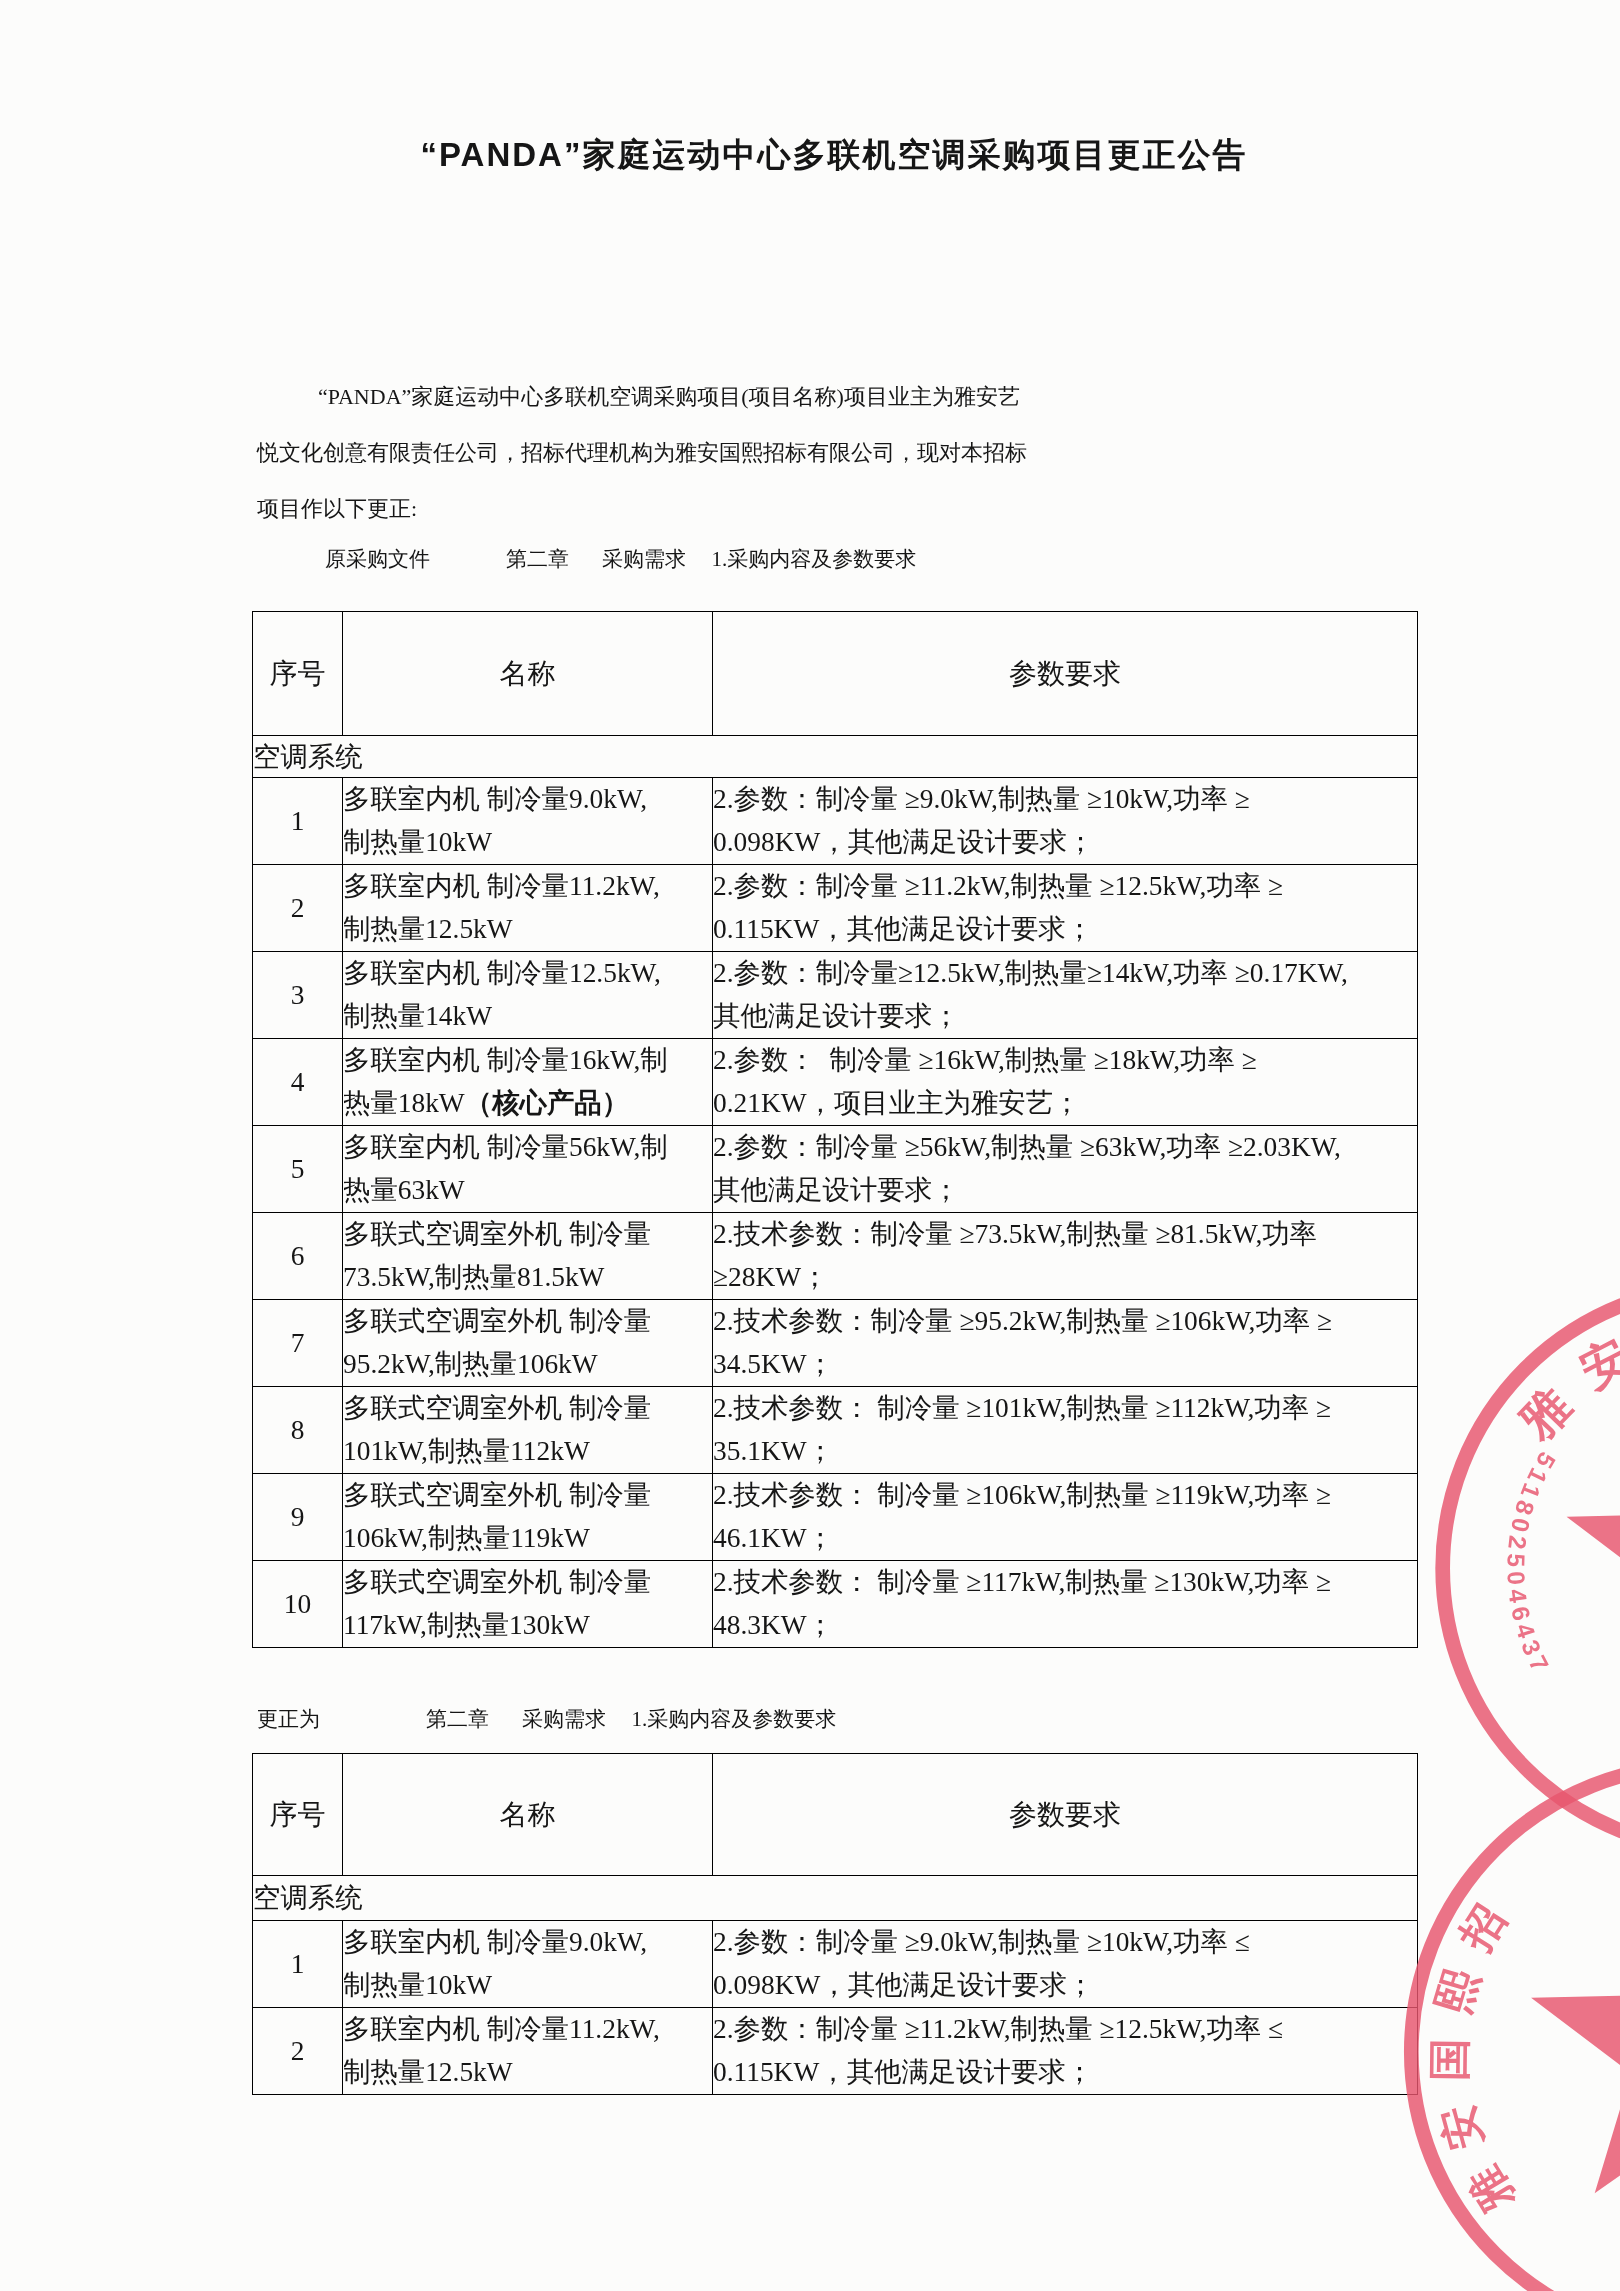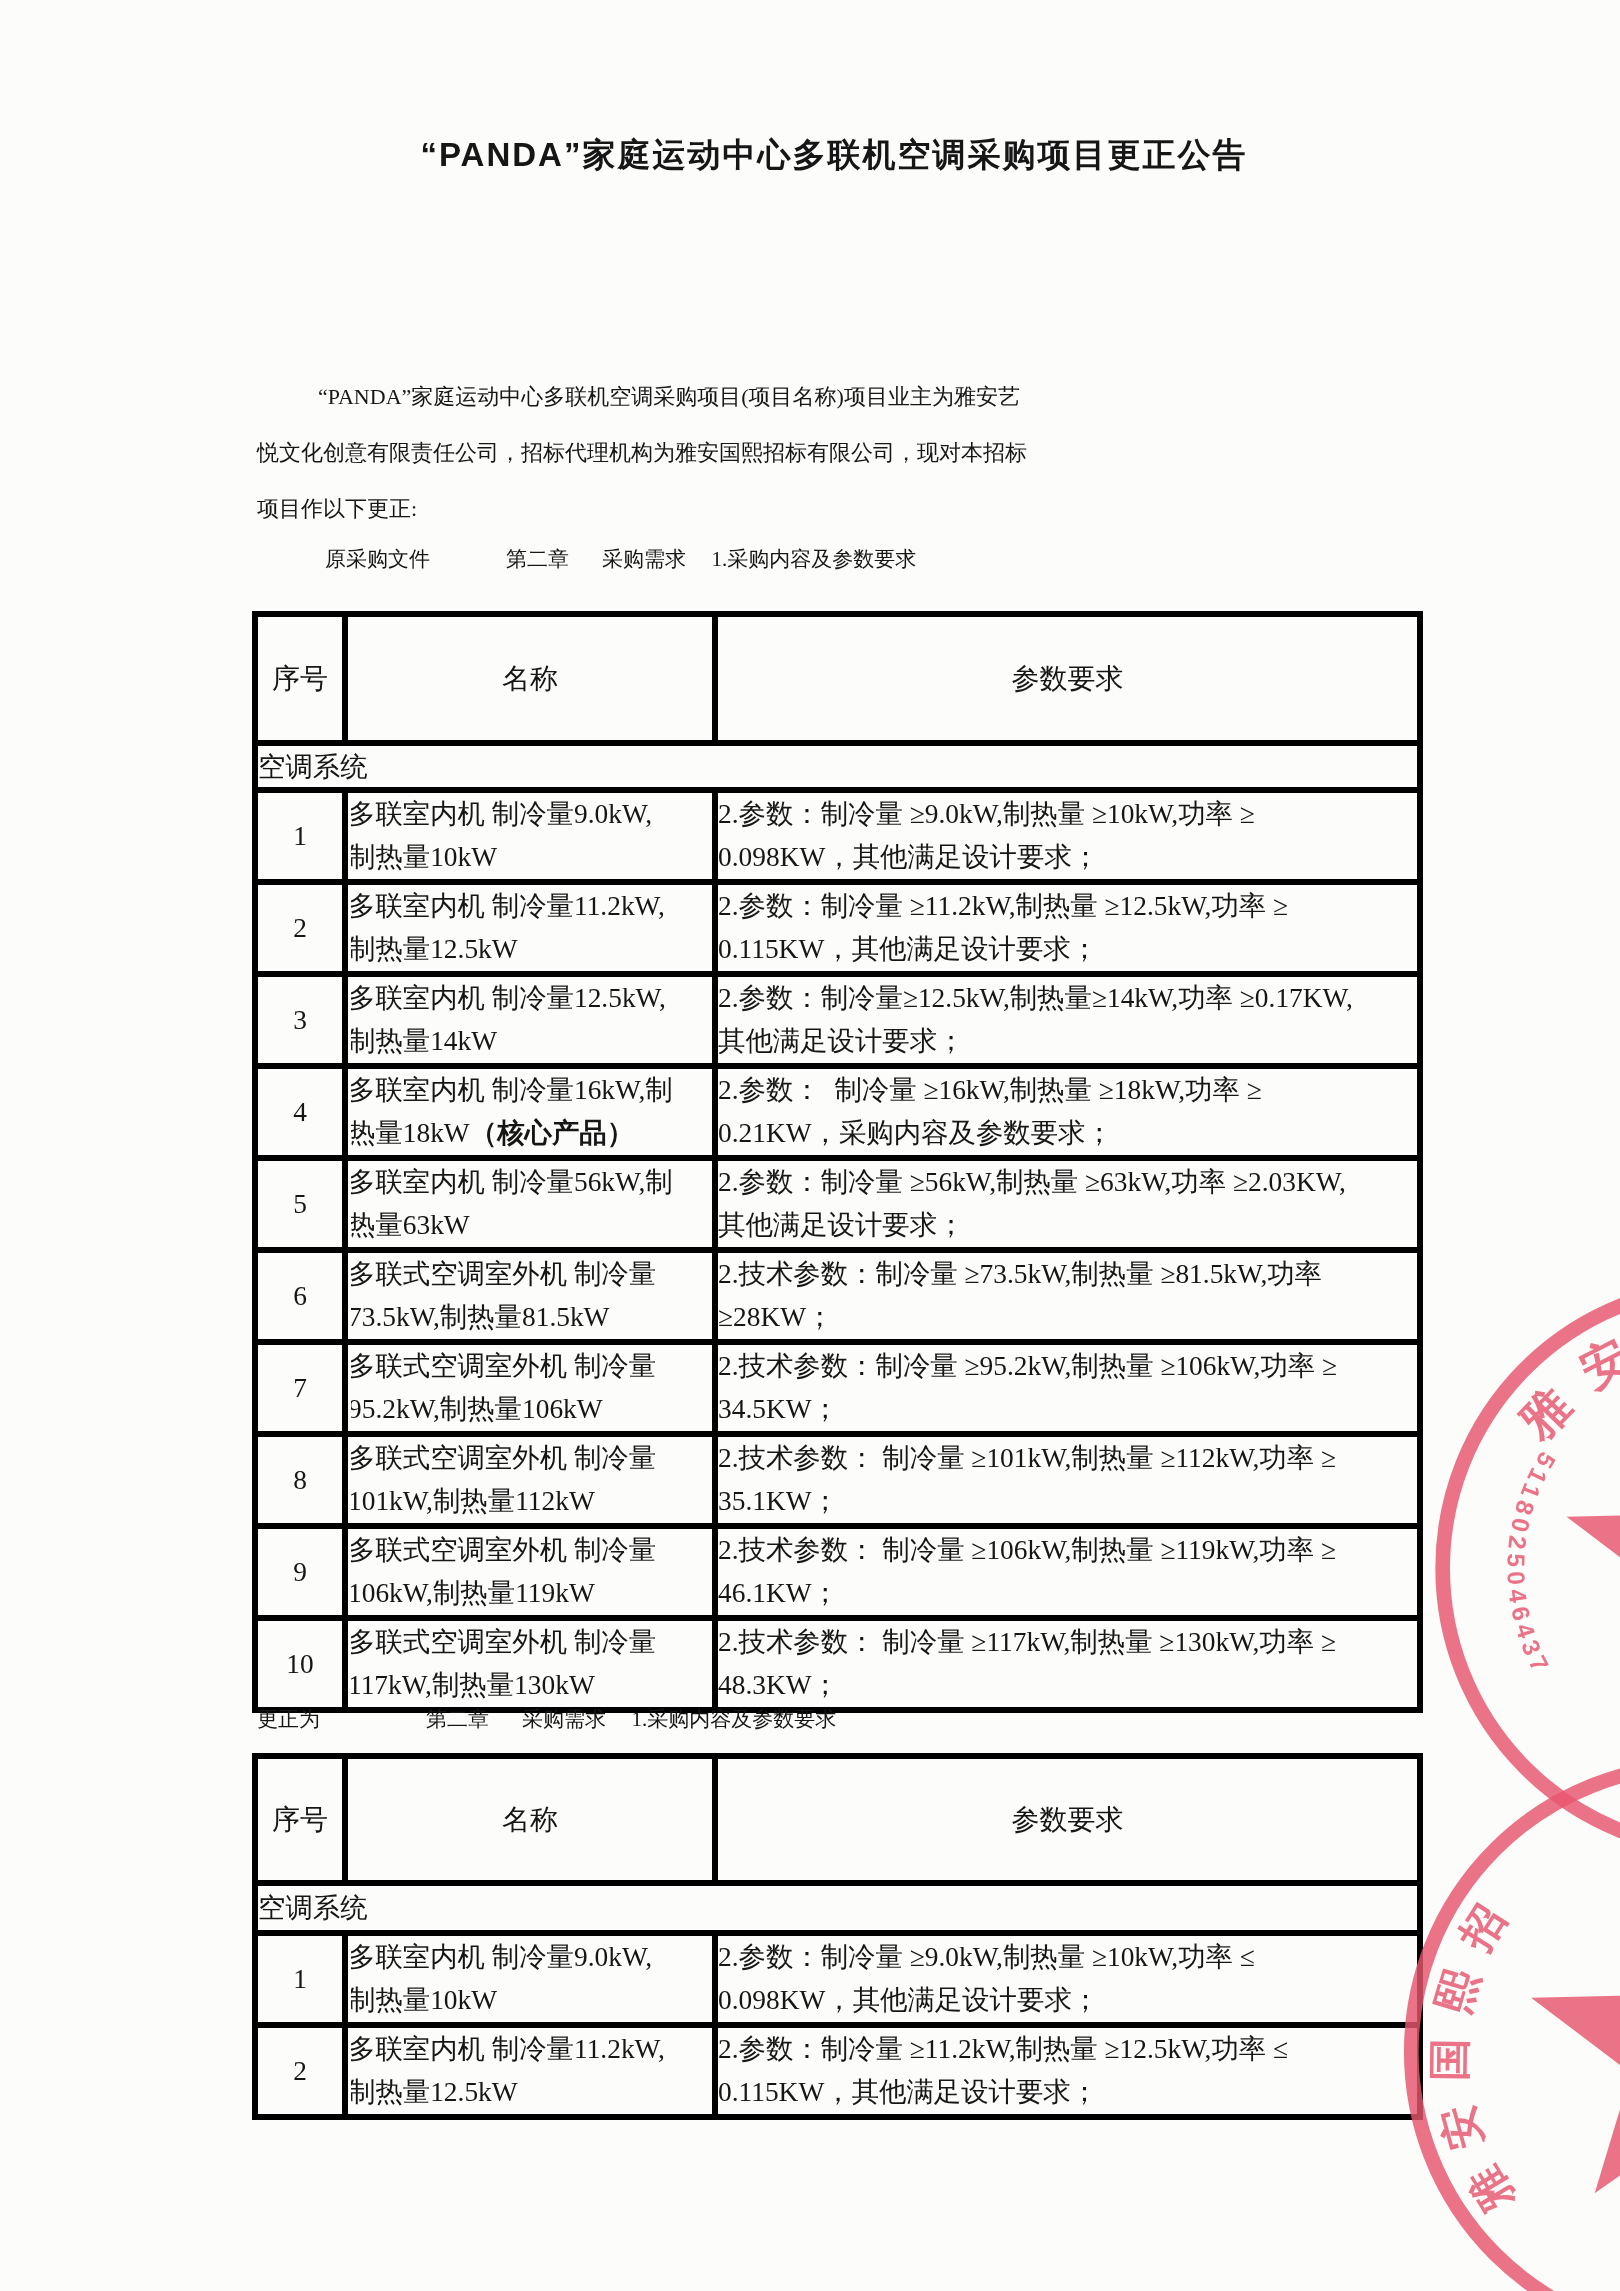--- a/index.html
+++ b/index.html
@@ -15,21 +15,21 @@
   #h-orig{top:545px;left:325px;}
   #h-corr{top:1705px;left:257px;}
   .sec-heading .lbl-orig{margin-right:76px;}
   .sec-heading .lbl-corr{margin-right:106px;}
   .sec-heading .chap{margin-right:33px;}
   .sec-heading .sect{margin-right:25.5px;}
   table.doc{position:absolute;left:252px;width:1164px;border-collapse:collapse;
             table-layout:fixed;font-size:27.4px;}
   #table-orig{top:611px;}
   #table-corr{top:1753px;}
-  table.doc td{border:6px solid #000000;vertical-align:middle;padding:0;overflow:hidden;}
+  table.doc td{border:1px solid #000000;vertical-align:middle;padding:0;overflow:hidden;}
   tr.head td{height:123px;text-align:center;font-size:28px;}
   #table-corr tr.head td{height:121px;}
   tr.group td{height:41px;margin-left:24px;}
   #table-corr tr.group td{height:44px;}
   tr.data td{height:86px;}
   #table-corr tr.data td{height:83px;}
   td.seq{text-align:center;}
   td.name{padding-left:29px;padding-right:3.9px;border-radius:18px;}
   td.param{padding-left:13.7px;padding-right:3.9px;}
   .cl{line-height:43px;white-space:pre;}
@@ -107,21 +107,21 @@
       </td>
     </tr>
     <tr class="data">
       <td class="seq">4</td>
       <td class="name">
         <div class="cl">多联室内机 制冷量16kW,制</div>
         <div class="cl"><span>热量18kW</span><span class="bold">（核心产品）</span></div>
       </td>
       <td class="param">
         <div class="cl">2.参数：  制冷量 ≥16kW,制热量 ≥18kW,功率 ≥</div>
-        <div class="cl">0.21KW，采购内容及参数要求；</div>
+        <div class="cl">0.21KW，项目业主为雅安艺；</div>
       </td>
     </tr>
     <tr class="data">
       <td class="seq">5</td>
       <td class="name">
         <div class="cl">多联室内机 制冷量56kW,制</div>
         <div class="cl"><span>热量63kW</span><span class="bold"></span></div>
       </td>
       <td class="param">
         <div class="cl">2.参数：制冷量 ≥56kW,制热量 ≥63kW,功率 ≥2.03KW,</div>

